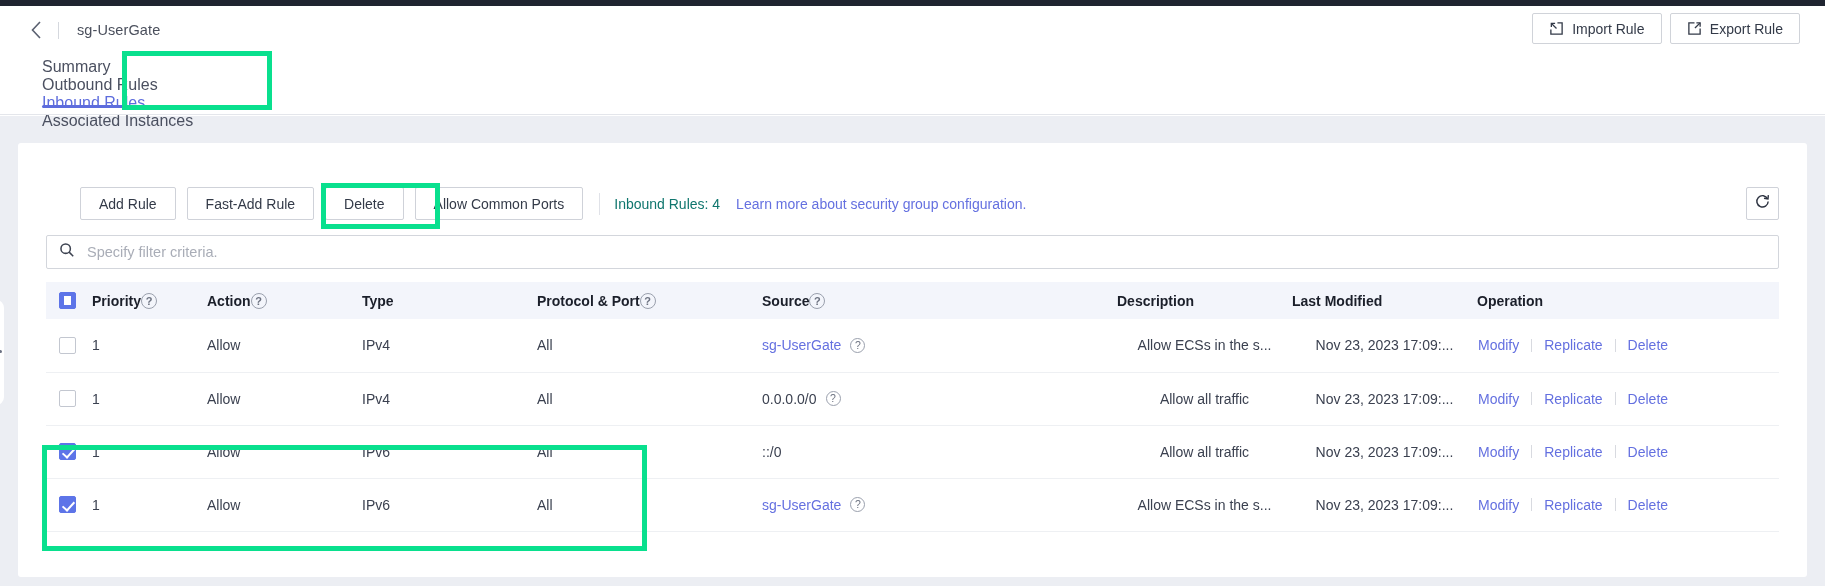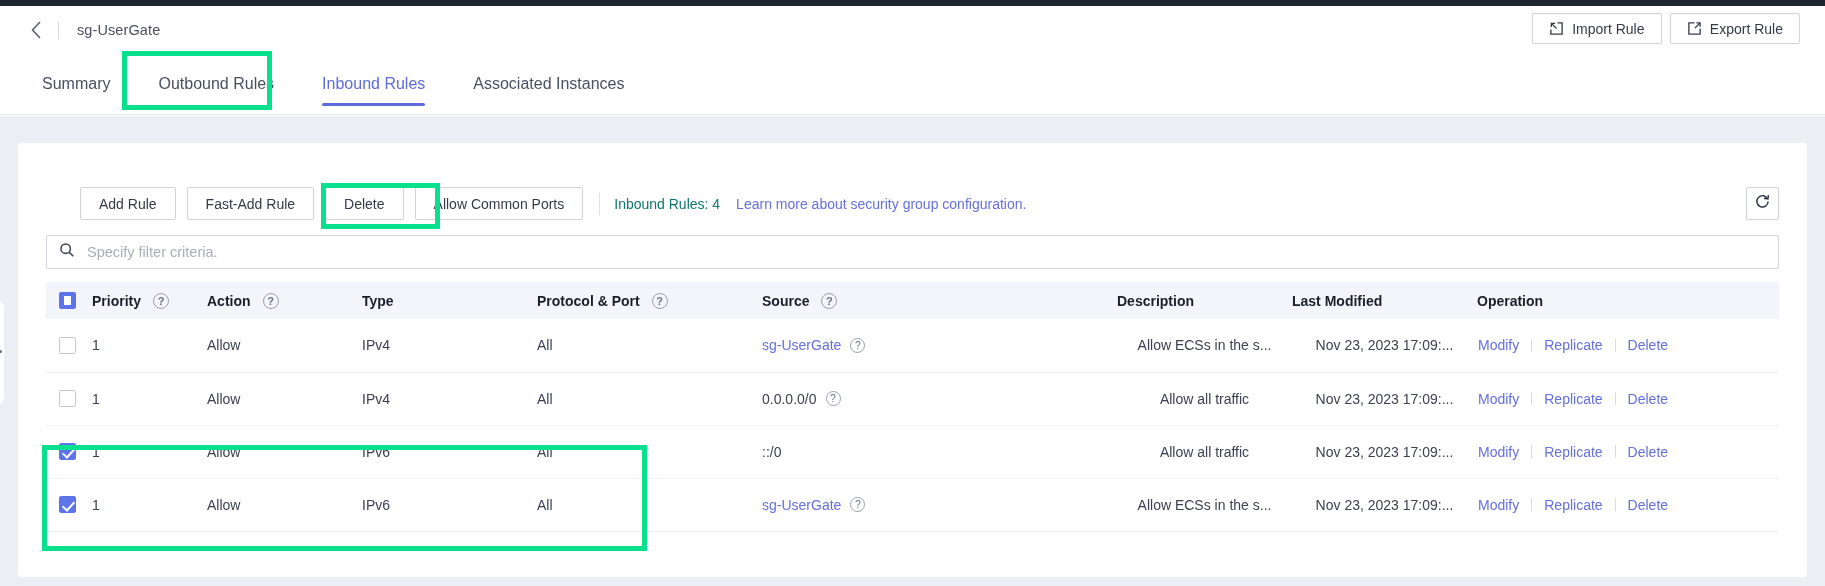--- a/index.html
+++ b/index.html
@@ -31,21 +31,21 @@
   .hdr-actions { position: absolute; right: 25px; top: 13px; display: flex; gap: 8px; }
   .hdr-btn {
     height: 31px; min-width: 130px; padding: 0 16px;
     border: 1px solid #d0d3d9; background: #fff; border-radius: 2px;
     display: flex; align-items: center; justify-content: center; gap: 8px;
     font-size: 14px; color: #333a48; cursor: pointer;
   }
   .hdr-btn svg { display: block; }
 
   
-  .tabs { position: absolute; left: 0; top: 58px; width: 1825px; height: 58px; display: flex; align-items: flex-start; padding-left: 18px; }
+  .tabs { position: absolute; left: 0; top: 58px; width: 1825px; height: 58px; display: flex; align-items: flex-start; padding-left: 18px; flex-direction: column; }
   .tab {
     position: relative; height: 52px; padding: 0 24px;
     display: flex; align-items: center; font-size: 16px; color: #4b5060; cursor: pointer;
   }
   .tab.active { color: #5d6cdd; }
   .tab.active::after {
     content: ""; position: absolute; left: 24px; right: 24px; bottom: 4px;
     height: 3px; background: #5d6cdd; border-radius: 2px;
   }
   .tabs-underline { position: absolute; left: 0; top: 114px; width: 1825px; height: 1px; background: #e4e6eb; }
@@ -89,21 +89,21 @@
   }
   .search input::placeholder { color: #a9adb7; }
 
   
   table { position: absolute; left: 28px; top: 139px; width: 1733px; border-collapse: collapse; table-layout: fixed; }
   thead tr { background: #f3f5fb; height: 37px; }
   thead th {
     font-size: 14px; font-weight: bold; color: #1b1f2a; text-align: left;
     padding: 0; vertical-align: middle;
   }
-  .th-inner { display: flex; align-items: center; gap: 12px; }
+  .th-inner { display: flex; align-items: center; gap: 0; }
   tbody tr { height: 53px; border-bottom: 1px solid #eef0f3; }
   tbody td { font-size: 14px; color: #3b4150; vertical-align: middle; padding: 0; }
   .cell-flex { display: flex; align-items: center; gap: 9px; }
 
   .qmark {
     width: 15px; height: 15px; border-radius: 50%; border: 1px solid #9aa0ad;
     color: #6c7280; font-size: 10.5px; line-height: 13px; text-align: center;
     display: inline-block; cursor: pointer; flex: none;
   }
   .qmark.lg { width: 16px; height: 16px; font-size: 11px; line-height: 14px; }

